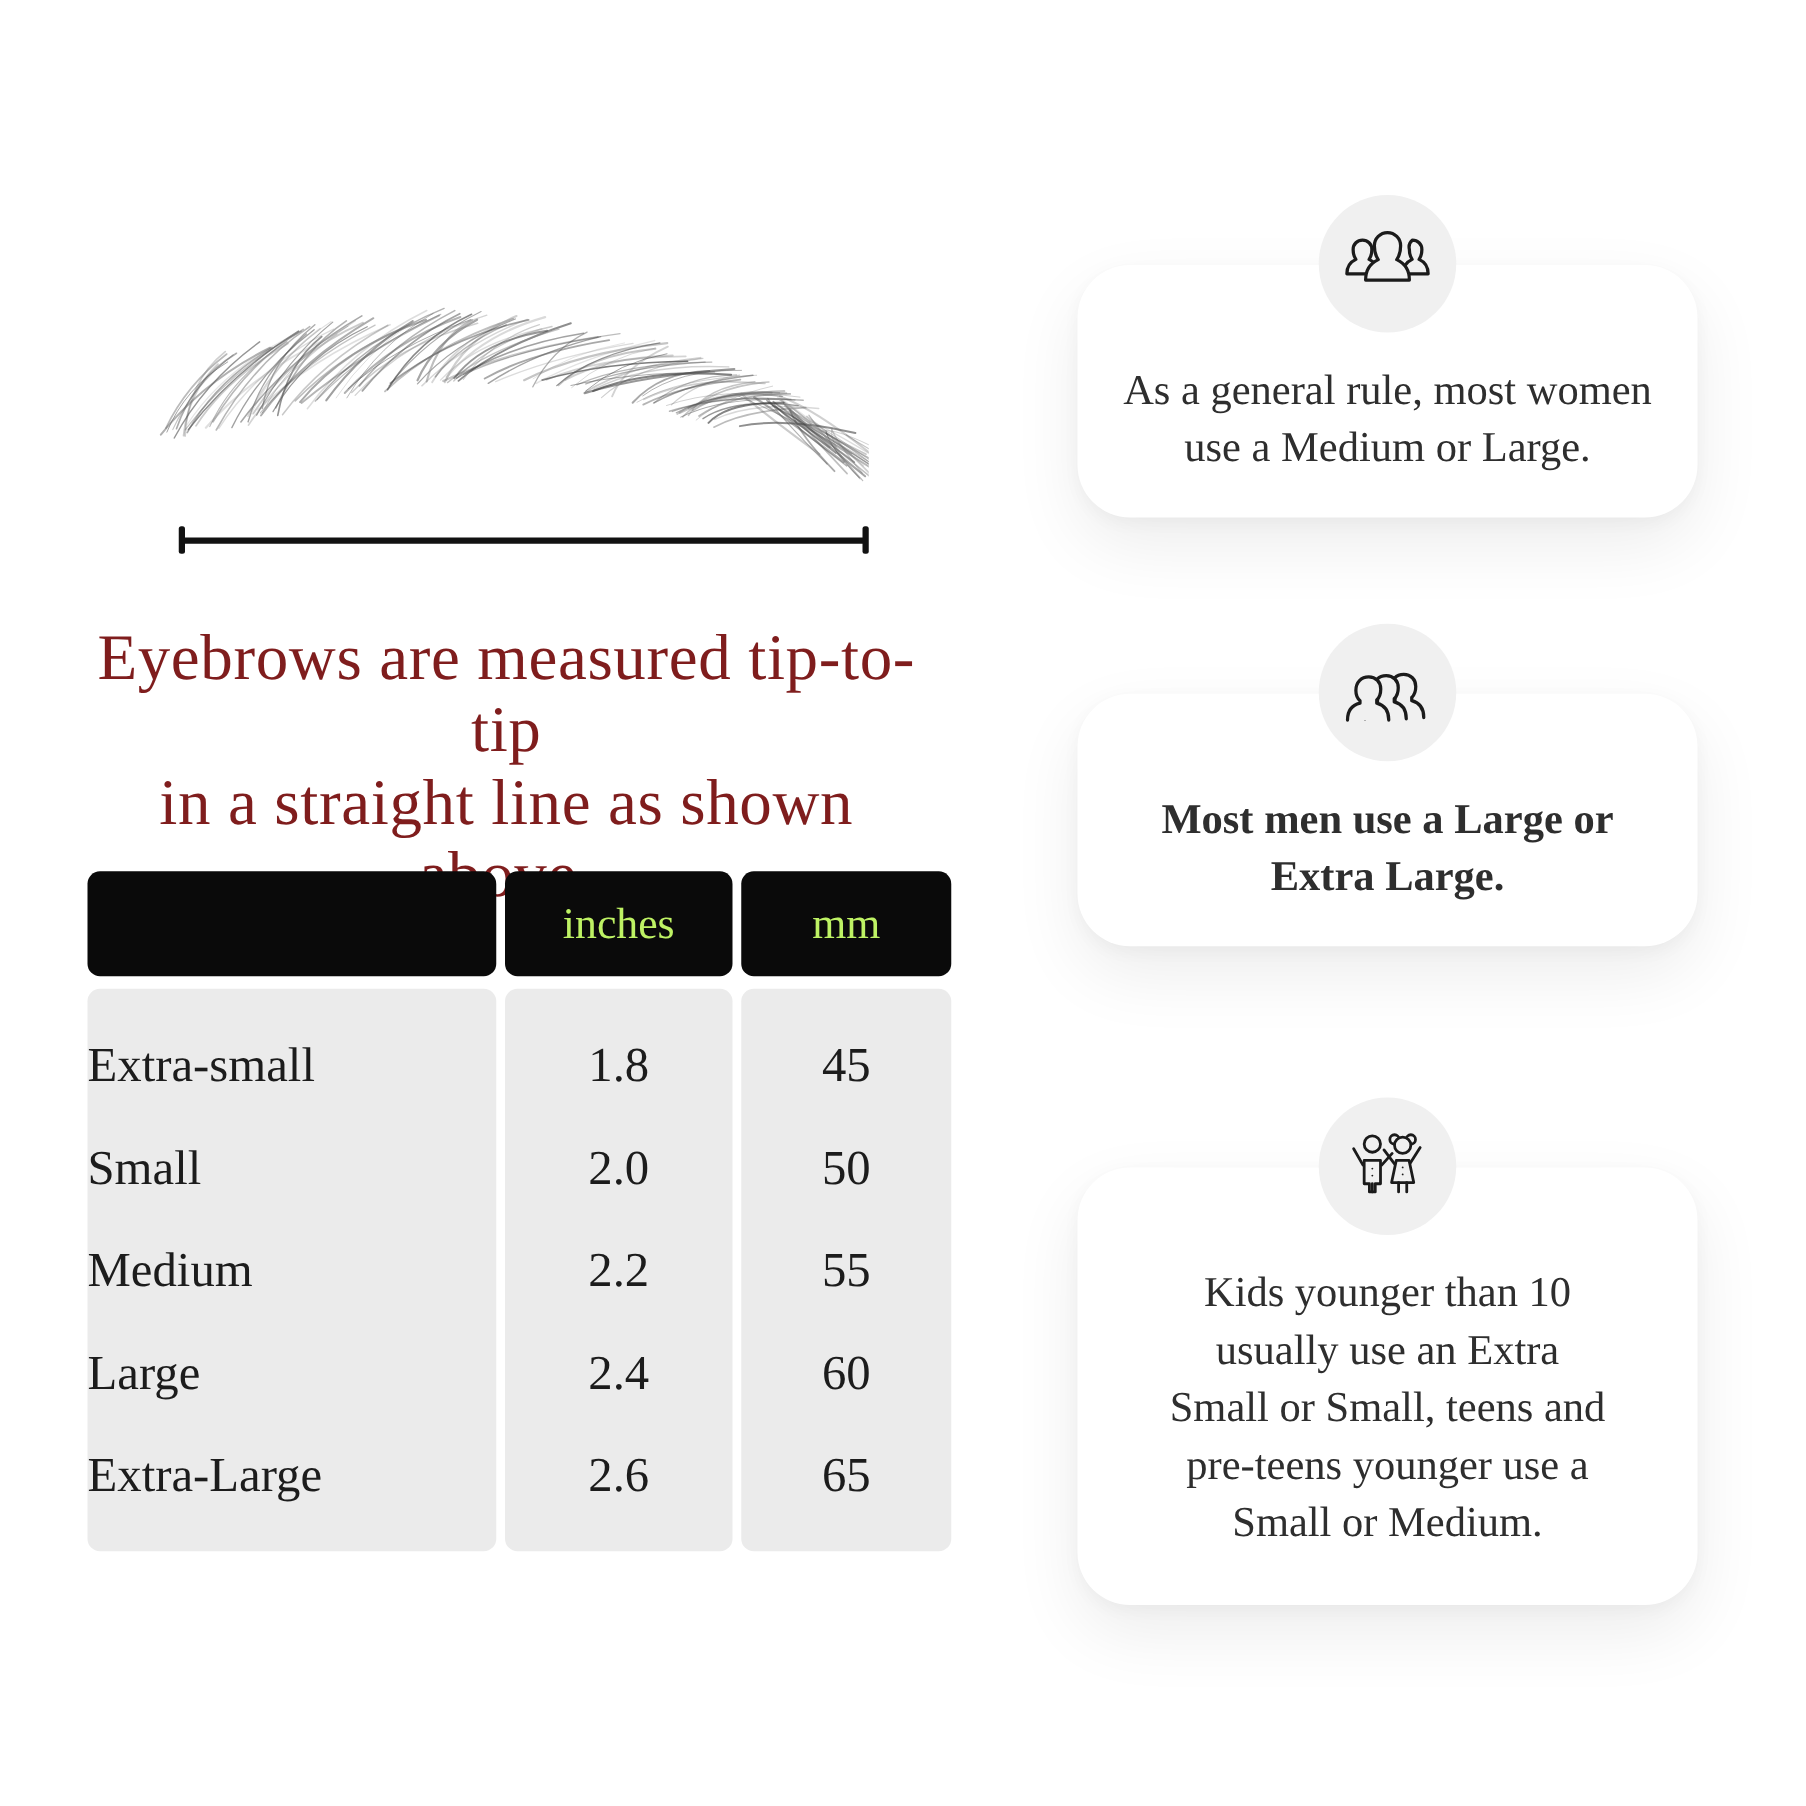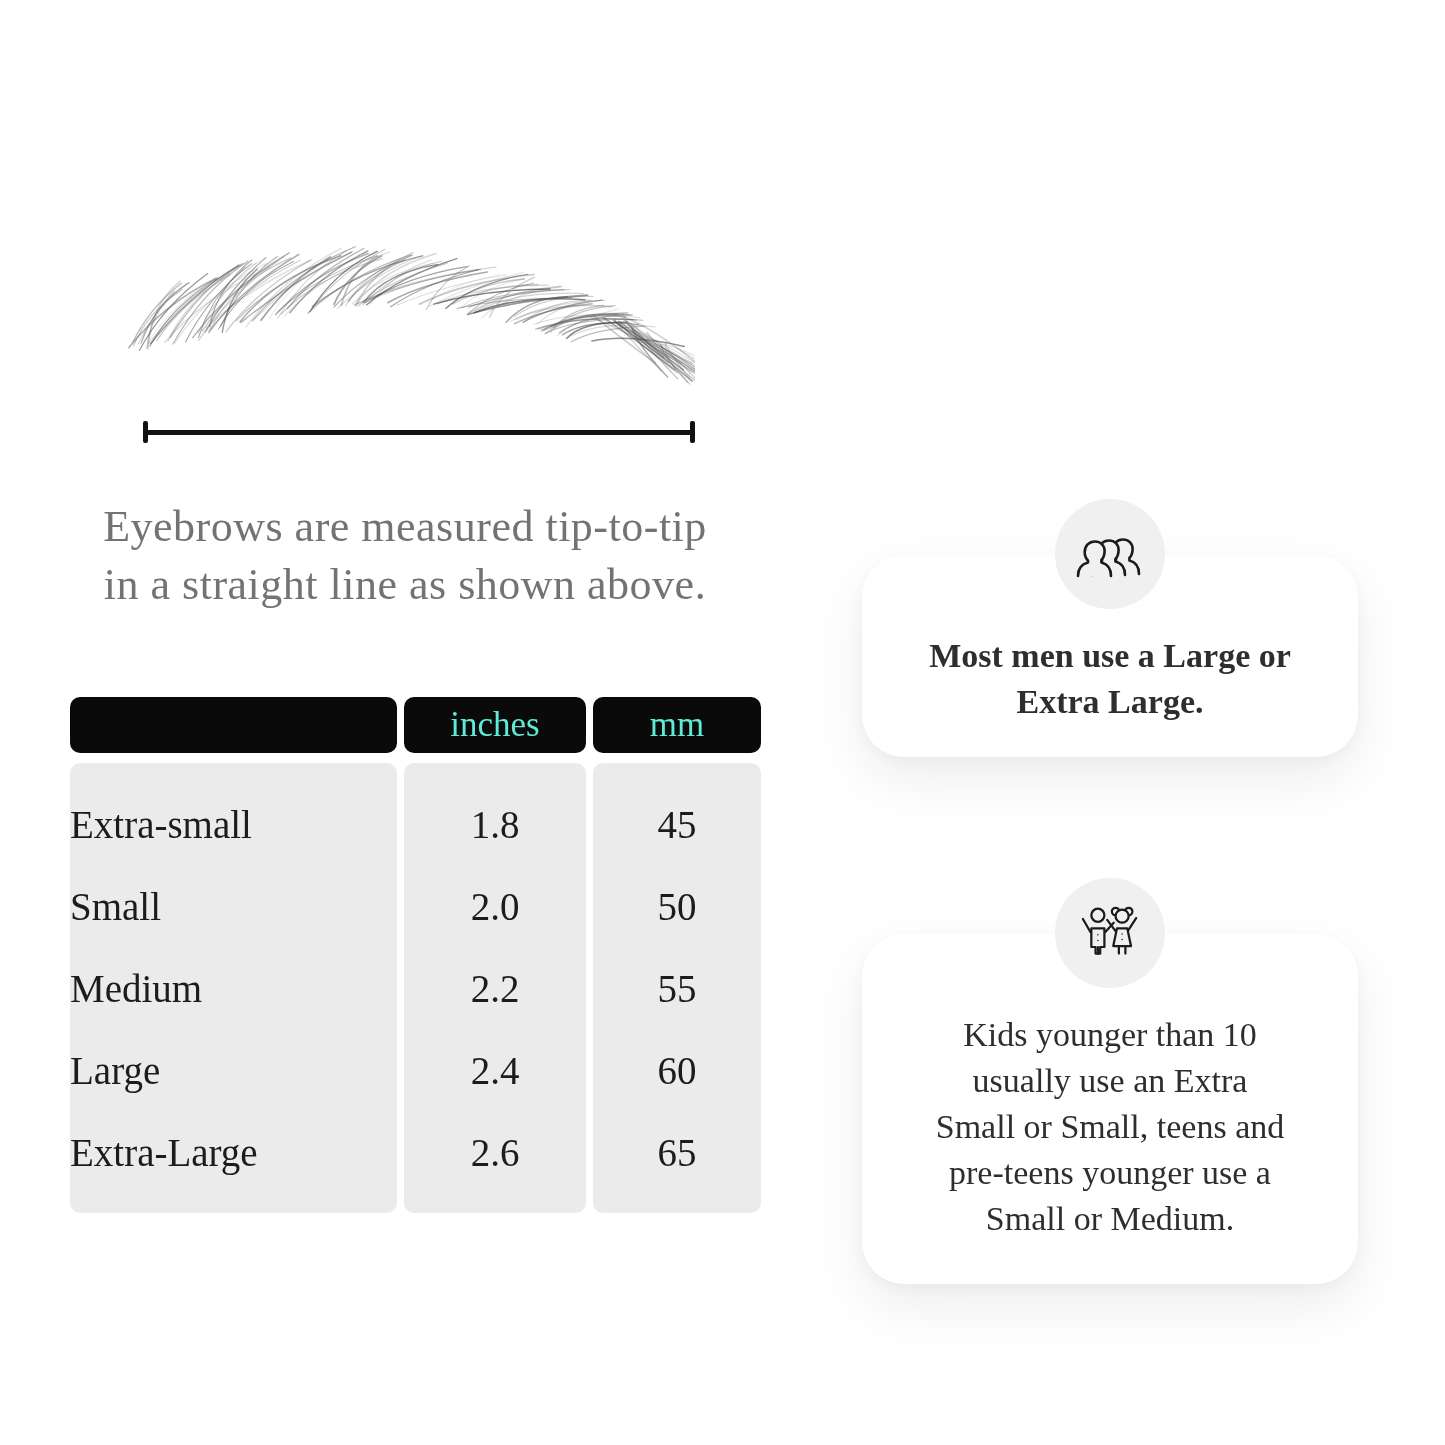--- a/index.html
+++ b/index.html
@@ -9,27 +9,27 @@
   }
   
   .brow-svg{position:absolute;left:125px;top:232px;width:570px;height:168px;}
   .measure-line{position:absolute;left:143px;top:419px;width:552px;height:26px;}
   .measure-line .bar{position:absolute;left:2px;right:2px;top:11px;height:5px;background:#121212;}
   .measure-line .cap{position:absolute;top:2px;width:5px;height:22px;background:#121212;border-radius:2px;}
   .measure-line .cap.left{left:0;}
   .measure-line .cap.right{right:0;}
   .caption{
     position:absolute;left:75px;top:498px;width:660px;text-align:center;
-    font-size:44px;line-height:58px;color:#737373;letter-spacing:.5px;
+    font-size:52px;line-height:58px;color:#7f1d1d;letter-spacing:.5px;
   }
   
   .size-table{position:absolute;left:70px;top:697px;width:691px;}
   .thead{display:grid;grid-template-columns:327px 182px 168px;column-gap:7px;}
   .th{
-    background:#0a0a0a;color:#5eead4;height:56px;border-radius:10px;
+    background:#0a0a0a;color:#bef264;height:84px;border-radius:10px;
     display:flex;align-items:center;justify-content:center;font-size:35px;
   }
   .tbody{display:grid;grid-template-columns:327px 182px 168px;column-gap:7px;margin-top:10px;}
   .tcol{background:#ebebeb;border-radius:10px;padding:20px 0;}
   .cell{height:82px;display:flex;align-items:center;font-size:39px;color:#1c1c1c;}
   .tcol.names .cell{justify-content:flex-start;}
   .tcol.nums .cell{justify-content:center;}
   
   .card{
     position:absolute;left:862px;width:496px;background:#ffffff;border-radius:42px;
@@ -240,20 +240,33 @@
       <div class="tcol nums">
         <div class="cell">45</div>
         <div class="cell">50</div>
         <div class="cell">55</div>
         <div class="cell">60</div>
         <div class="cell">65</div>
       </div>
     </div>
   </div>
 
+  <div class="card card-1">
+    <div class="icon-circle">
+      <svg class="icon-svg" viewBox="0 0 72 56" fill="none" stroke="#1b1b1b" stroke-width="2.6" stroke-linejoin="round" stroke-linecap="round">
+        <path d="M16 9 a7.5 7.5 0 0 1 7.5 7.5 c0 3.6 -.8 6 -2.2 8 c4.8 2.2 7.2 6 7.2 11.5 H3.5 c0 -5.5 2.4 -9.3 7.2 -11.5 c-1.4 -2 -2.2 -4.4 -2.2 -8 A7.5 7.5 0 0 1 16 9 z"></path>
+        <path d="M56 9 a7.5 7.5 0 0 1 7.5 7.5 c0 3.6 -.8 6 -2.2 8 c4.8 2.2 7.2 6 7.2 11.5 H48.5 c0 -5.5 2.4 -9.3 7.2 -11.5 c-1.4 -2 -2.2 -4.4 -2.2 -8 A7.5 7.5 0 0 1 56 9 z"></path>
+        <path d="M36 3 a10.5 10.5 0 0 1 10.5 10.5 c0 5 -1.1 8.4 -3.1 11.2 c6.6 3 10.1 8.2 10.1 16.3 H18.5 c0 -8.1 3.5 -13.3 10.1 -16.3 c-2 -2.8 -3.1 -6.2 -3.1 -11.2 A10.5 10.5 0 0 1 36 3 z" fill="#f0f0f0"></path>
+      </svg>
+    </div>
+    <div class="card-text">
+      <div class="card-line">As a general rule, most women</div>
+      <div class="card-line">use a Medium or Large.</div>
+    </div>
+  </div>
 
   <div class="card card-2">
     <div class="icon-circle">
       <svg class="icon-svg" viewBox="0 0 72 56" fill="none" stroke="#1b1b1b" stroke-width="2.6" stroke-linejoin="round" stroke-linecap="round">
         <g transform="translate(28,-2)">
           <path d="M4 50 c0 -8 4 -12 10 -13.5 v-2 c-2.2 -2 -3.3 -4.8 -3.3 -8.2 c0 -6.5 4.3 -10.8 10.3 -10.8 c5.6 0 9.6 4 9.6 9.6 c0 4 -1.1 6.8 -3.2 8.9 v2.5 c6 1.5 9.6 5.5 9.6 13.5" fill="#f0f0f0"></path>
         </g>
         <g transform="translate(14,-1)">
           <path d="M4 50 c0 -8 4 -12 10 -13.5 v-2 c-2.2 -2 -3.3 -4.8 -3.3 -8.2 c0 -6.5 4.3 -10.8 10.3 -10.8 c5.6 0 9.6 4 9.6 9.6 c0 4 -1.1 6.8 -3.2 8.9 v2.5 c6 1.5 9.6 5.5 9.6 13.5" fill="#f0f0f0"></path>
         </g>

